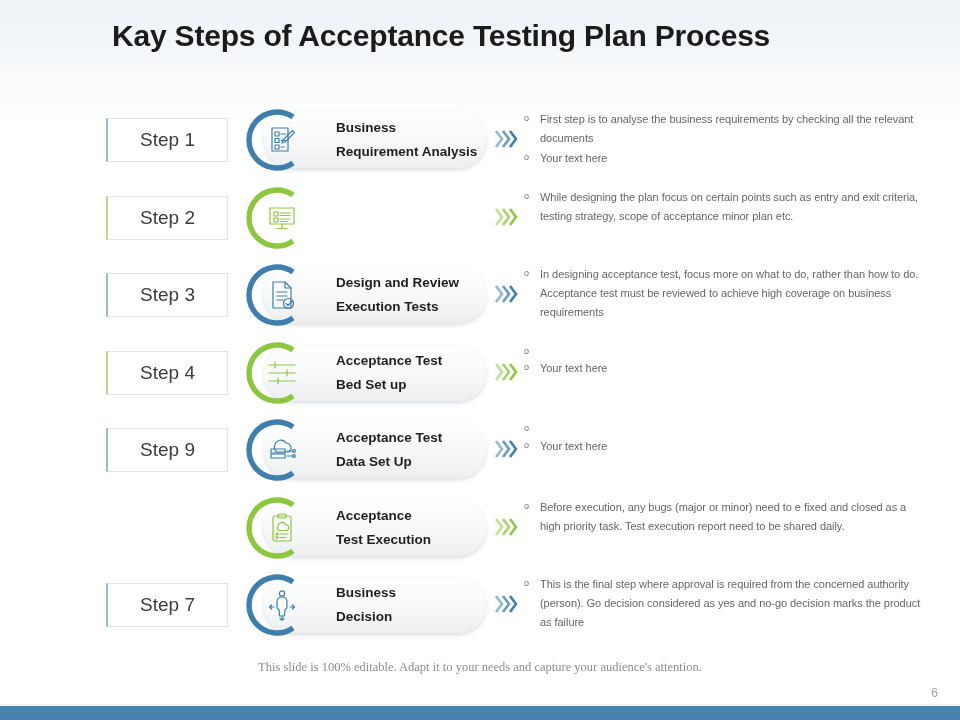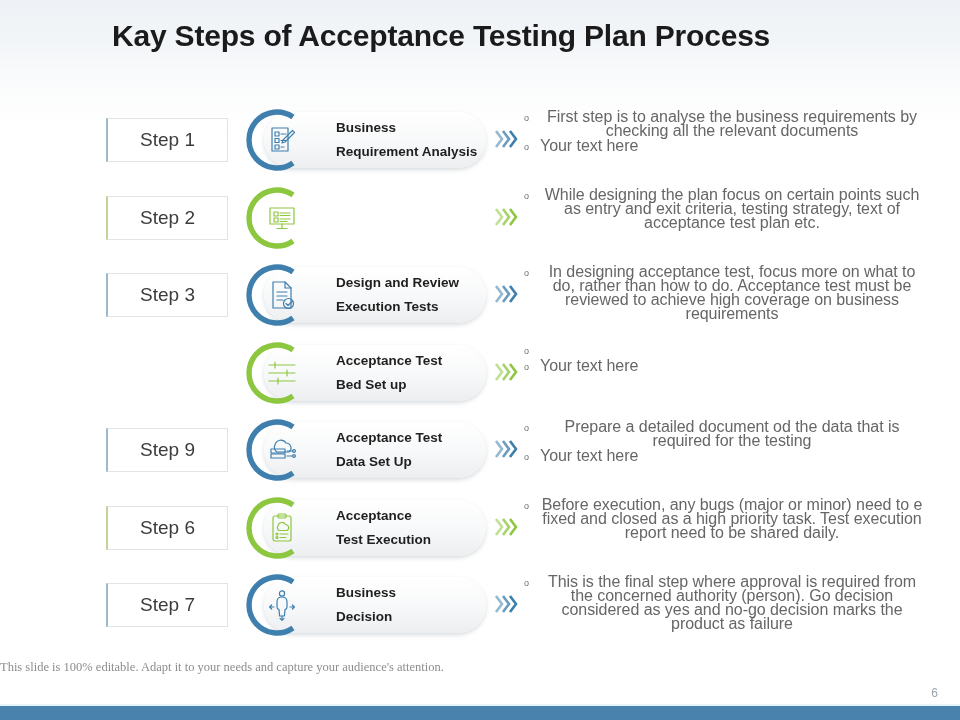--- a/index.html
+++ b/index.html
@@ -145,33 +145,33 @@
   }
   .bullet-mark {
     width: 16px;
     flex: 0 0 16px;
     font-size: 9px;
     color: #6d6d6d;
     line-height: 14.5px;
     padding-top: 1px;
   }
   .bullet-text {
-    font-size: 16px;
+    font-size: 11px;
     color: #666666;
-    line-height: 14px;
+    line-height: 19px;
     letter-spacing: -0.05px;
-    text-align: center;
   }
 
   
   .footer-note {
     position: absolute;
     left: 0;
     top: 660px;
     width: 960px;
+    text-align: center;
     font-size: 12.5px;
     color: #8d8d8d;
     font-family: "Liberation Serif", serif;
   }
   .page-number {
     position: absolute;
     right: 22px;
     top: 686px;
     font-size: 12px;
     color: #9aa4ad;
@@ -267,21 +267,21 @@
           </div>
         </div>
         <div class="chevrons"><svg width="26" height="22" viewBox="0 0 24 22">
             <path d="M1 3 L7 11 L1 19" stroke="#8dc63f" stroke-width="2.6" fill="none" stroke-linecap="butt" stroke-linejoin="miter" opacity="0.55"></path>
             <path d="M8 3 L14 11 L8 19" stroke="#8dc63f" stroke-width="2.6" fill="none" stroke-linecap="butt" stroke-linejoin="miter" opacity="0.78"></path>
             <path d="M15 3 L21 11 L15 19" stroke="#8dc63f" stroke-width="2.6" fill="none" stroke-linecap="butt" stroke-linejoin="miter" opacity="1"></path>
           </svg></div>
         <div class="desc">
           <div class="bullet-line">
             <span class="bullet-mark">o</span>
-            <span class="bullet-text">While designing the plan focus on certain points such as entry and exit criteria, testing strategy, text of acceptance test plan etc.</span>
+            <span class="bullet-text">While designing the plan focus on certain points such as entry and exit criteria, testing strategy, scope of acceptance minor plan etc.</span>
           </div>
         </div>
       </div>
       <div class="row">
         <div class="step-box blue">
           <span class="step-label">Step 3</span>
         </div>
         <div class="pill">
           <div class="pill-text">Design and Review
 Execution Tests</div>
@@ -308,20 +308,23 @@
             <path d="M15 3 L21 11 L15 19" stroke="#3f7fad" stroke-width="2.6" fill="none" stroke-linecap="butt" stroke-linejoin="miter" opacity="1"></path>
           </svg></div>
         <div class="desc">
           <div class="bullet-line">
             <span class="bullet-mark">o</span>
             <span class="bullet-text">In designing acceptance test, focus more on what to do, rather than how to do. Acceptance test must be reviewed to achieve high coverage on business requirements</span>
           </div>
         </div>
       </div>
       <div class="row">
+        <div class="step-box green">
+          <span class="step-label">Step 4</span>
+        </div>
         <div class="pill">
           <div class="pill-text">Acceptance Test
 Bed Set up</div>
         </div>
         <div class="arc-wrap">
           <div class="arc"><svg width="64" height="64" viewBox="0 0 64 64" fill="none">
               <path d="M47 9 A28 28 0 1 0 47 55" stroke="#8dc63f" stroke-width="5.4" stroke-linecap="butt"></path>
             </svg></div>
           <div class="icon-holder">
             <svg width="34" height="34" viewBox="0 0 34 34" fill="none" stroke="#8dc63f" stroke-width="1.2" stroke-linecap="round" stroke-linejoin="round">
@@ -374,32 +377,28 @@
           </div>
         </div>
         <div class="chevrons"><svg width="26" height="22" viewBox="0 0 24 22">
             <path d="M1 3 L7 11 L1 19" stroke="#3f7fad" stroke-width="2.6" fill="none" stroke-linecap="butt" stroke-linejoin="miter" opacity="0.55"></path>
             <path d="M8 3 L14 11 L8 19" stroke="#3f7fad" stroke-width="2.6" fill="none" stroke-linecap="butt" stroke-linejoin="miter" opacity="0.78"></path>
             <path d="M15 3 L21 11 L15 19" stroke="#3f7fad" stroke-width="2.6" fill="none" stroke-linecap="butt" stroke-linejoin="miter" opacity="1"></path>
           </svg></div>
         <div class="desc">
           <div class="bullet-line">
             <span class="bullet-mark">o</span>
-            <span class="bullet-text">Prepare a detailed document od the data that is required for the testing</span>
           </div>
           <div class="bullet-line">
             <span class="bullet-mark">o</span>
             <span class="bullet-text">Your text here</span>
           </div>
         </div>
       </div>
       <div class="row">
-        <div class="step-box green">
-          <span class="step-label">Step 6</span>
-        </div>
         <div class="pill">
           <div class="pill-text">Acceptance
 Test Execution</div>
         </div>
         <div class="arc-wrap">
           <div class="arc"><svg width="64" height="64" viewBox="0 0 64 64" fill="none">
               <path d="M47 9 A28 28 0 1 0 47 55" stroke="#8dc63f" stroke-width="5.4" stroke-linecap="butt"></path>
             </svg></div>
           <div class="icon-holder">
             <svg width="34" height="34" viewBox="0 0 34 34" fill="none" stroke="#8dc63f" stroke-width="1.2" stroke-linecap="round" stroke-linejoin="round">

